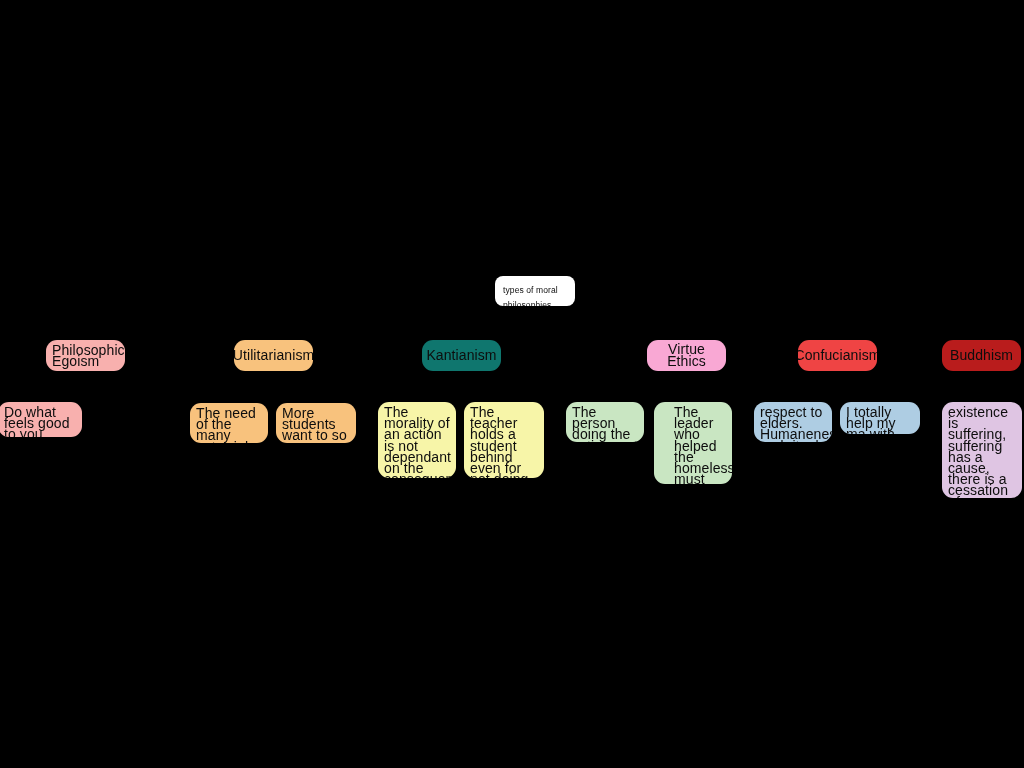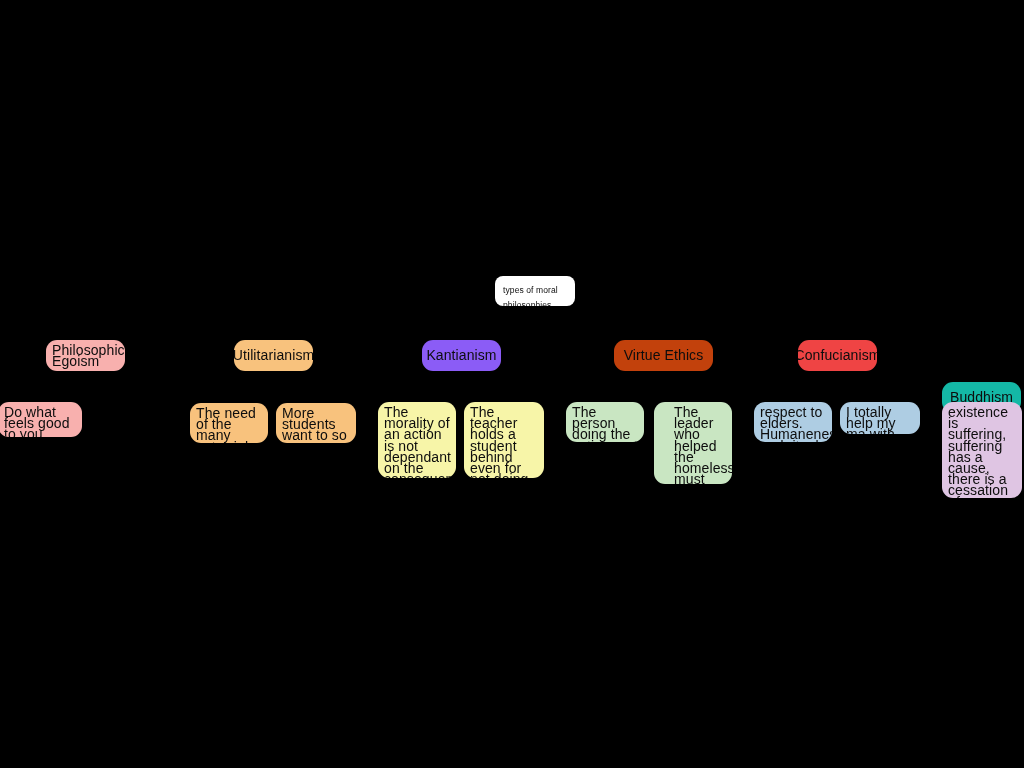--- a/index.html
+++ b/index.html
@@ -52,28 +52,28 @@
 
   <div class="node root top" style="left:495px; top:276px; width:80px; height:30px;">types of moral philosophies</div>
 
   <div class="node top" style="left:46px; top:340px; width:79px; height:31px; background:#f8b0ae;">Philosophical Egoism</div>
   <div class="node top" style="left:-2px; top:402px; width:84px; height:35px; background:#f8b0ae;">Do what feels good to you</div>
 
   <div class="node center" style="left:234px; top:340px; width:79px; height:31px; background:#f8c27d;">Utilitarianism</div>
   <div class="node top" style="left:190px; top:403px; width:78px; height:40px; background:#f8c27d;">The need of the many outweigh the need of the few</div>
   <div class="node top" style="left:276px; top:403px; width:80px; height:40px; background:#f8c27d;">More students want to so soccer as opposed to football</div>
 
-  <div class="node center" style="left:422px; top:340px; width:79px; height:31px; background:#8b5cf6;">Kantianism</div>
+  <div class="node center" style="left:422px; top:340px; width:79px; height:31px; background:#0f766e;">Kantianism</div>
   <div class="node top" style="left:378px; top:402px; width:78px; height:76px; background:#f7f5a8;">The morality of an action is not dependant on the consequences, but on if they fulfil ones duty</div>
   <div class="node top" style="left:464px; top:402px; width:80px; height:76px; background:#f7f5a8;">The teacher holds a student behind even for not doing homework, even though they were sick</div>
 
-  <div class="node center" style="left:614px; top:340px; width:99px; height:31px; background:#c2410c;">Virtue Ethics</div>
+  <div class="node center" style="left:647px; top:340px; width:79px; height:31px; background:#f9a8d4;">Virtue Ethics</div>
   <div class="node top" style="left:566px; top:402px; width:78px; height:40px; background:#c9e6c2;">The person doing the action, not the action its self</div>
   <div class="node top" style="left:654px; top:402px; width:78px; height:82px; background:#c9e6c2;padding-left:20px;">The leader who helped the homeless must have had a reason to have a bad person as their advicer</div>
 
   <div class="node center" style="left:798px; top:340px; width:79px; height:31px; background:#ef4444;">Confucianism</div>
   <div class="node top" style="left:754px; top:402px; width:78px; height:40px; background:#aecde3;">respect to elders. Humaneness and ritual</div>
   <div class="node top" style="left:840px; top:402px; width:80px; height:32px; background:#aecde3;">I totally help my ma with the housework</div>
 
-  <div class="node center" style="left:942px; top:340px; width:79px; height:31px; background:#14b8a6;margin-top:42px;">Buddhism</div>
+  <div class="node center" style="left:942px; top:340px; width:79px; height:31px; background:#b91c1c;">Buddhism</div>
   <div class="node top" style="left:942px; top:402px; width:80px; height:96px; background:#dfc5e3;">existence is suffering, suffering has a cause,  there is a cessation of suffering, and there is a path to the cessation of suffering</div>
 
 </div>
 
 </body></html>

